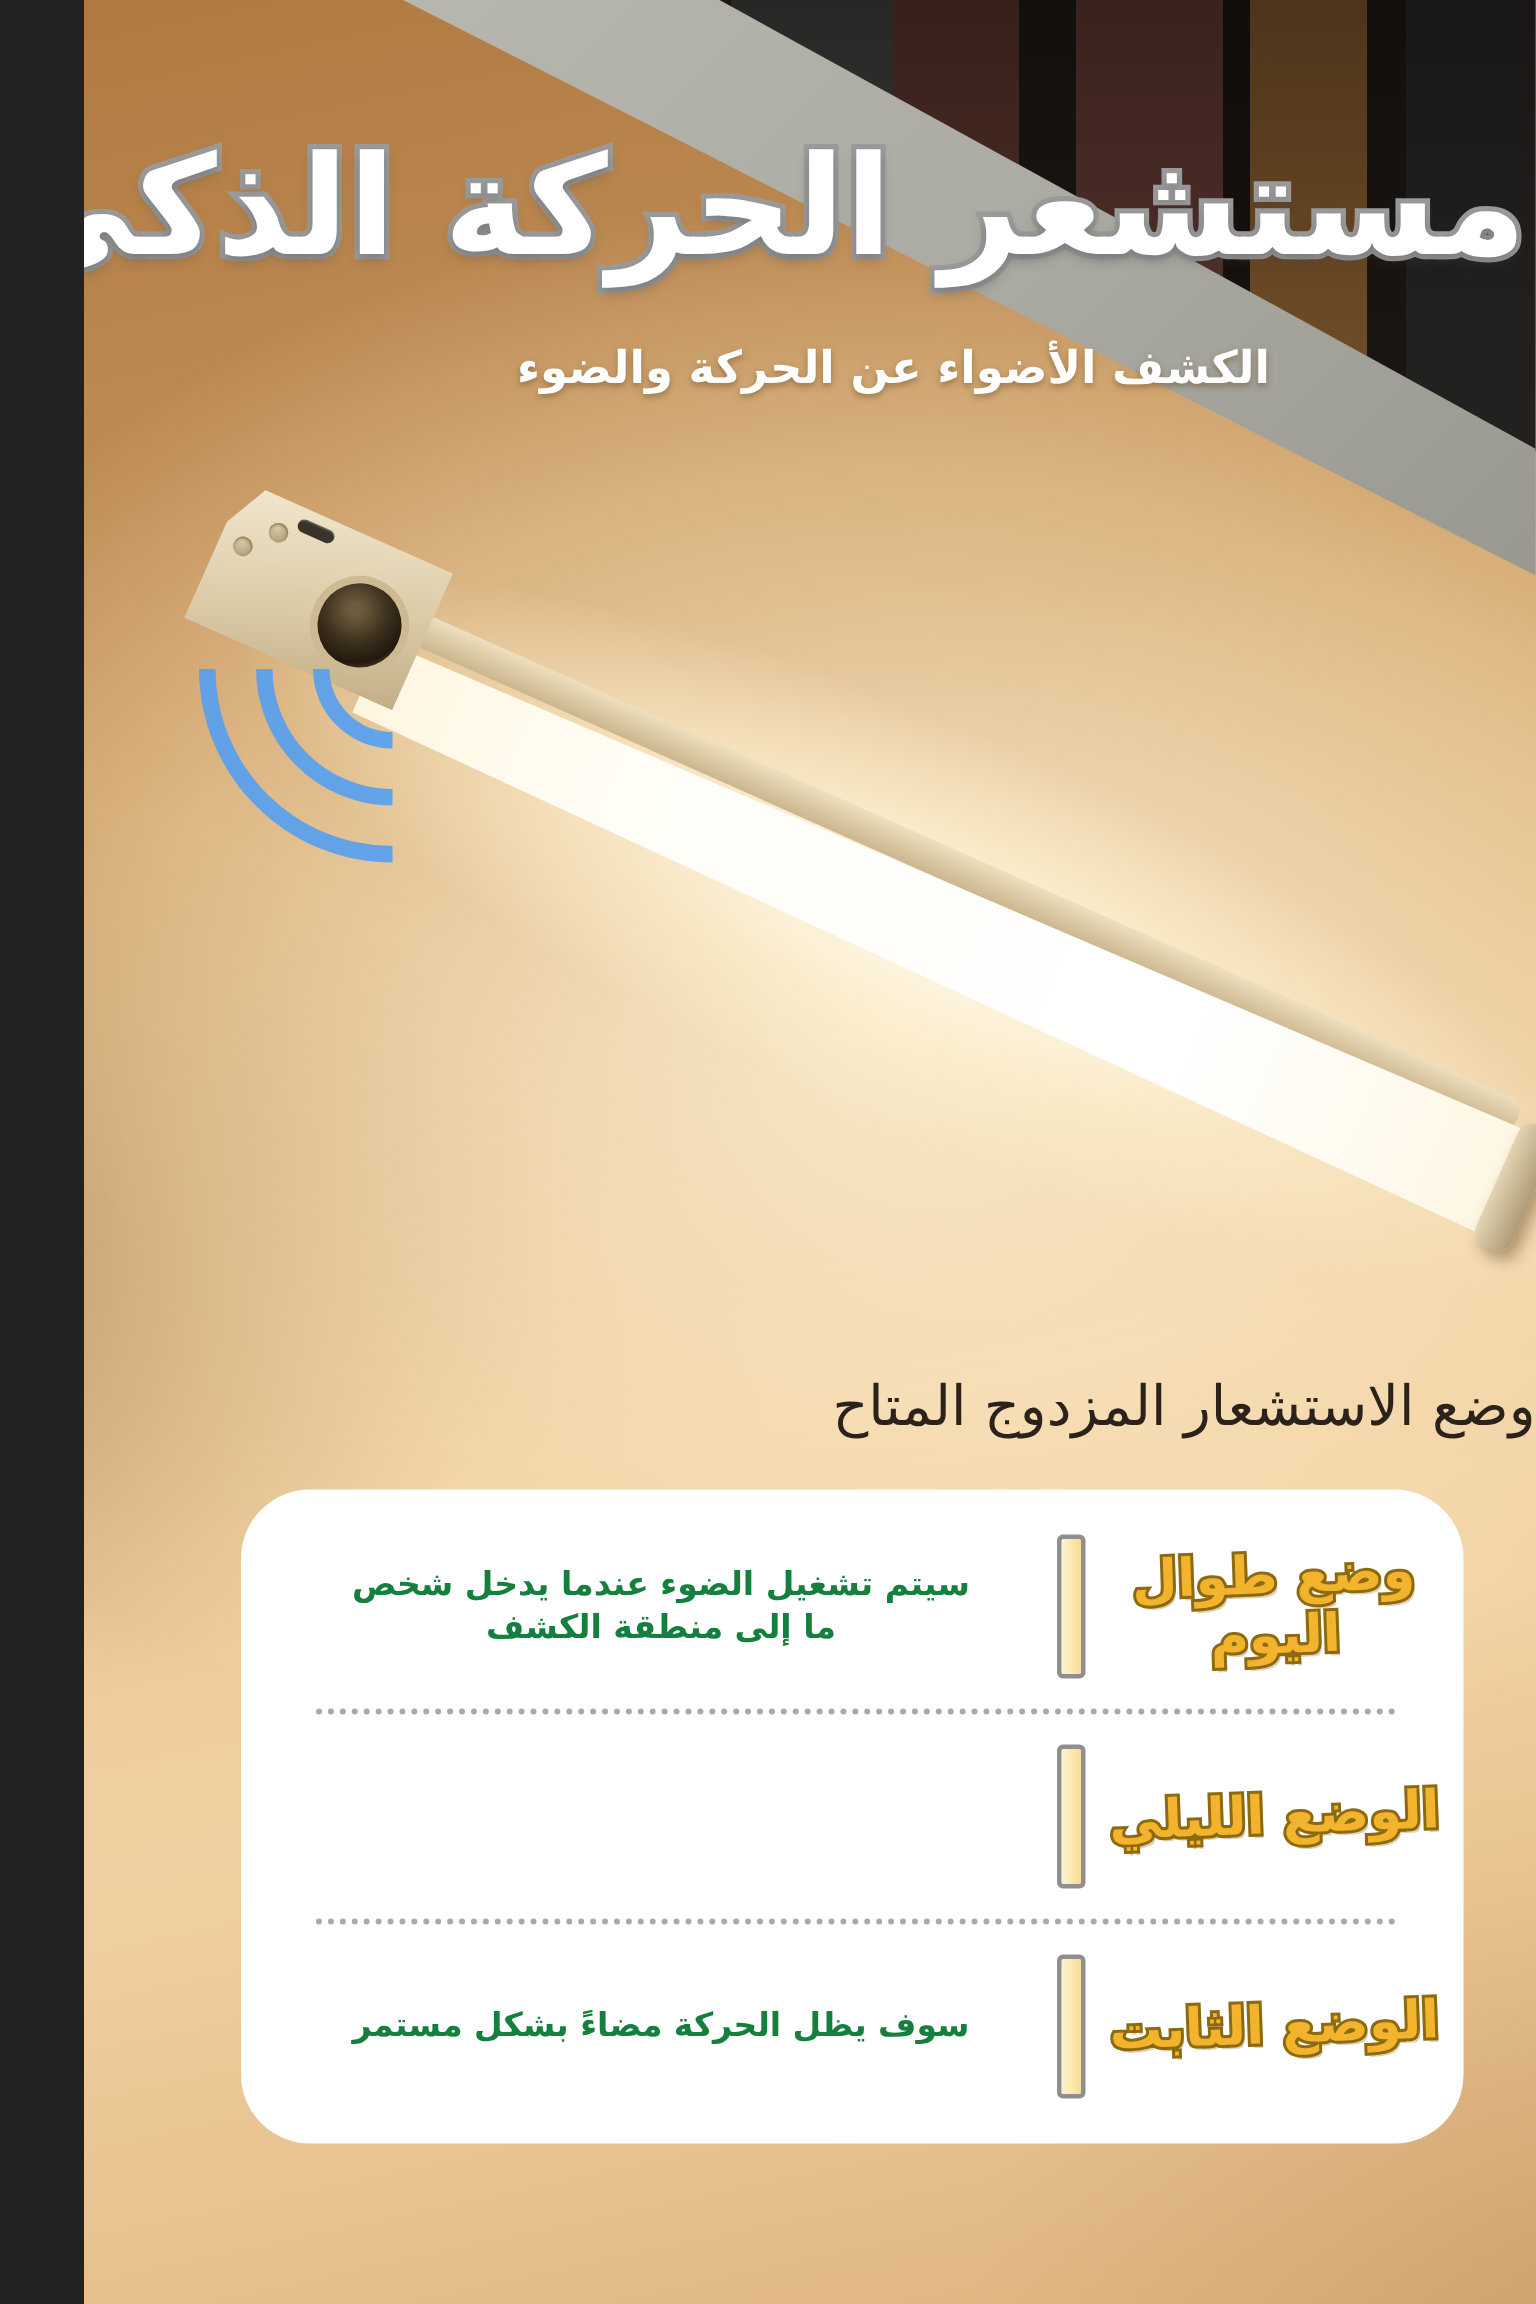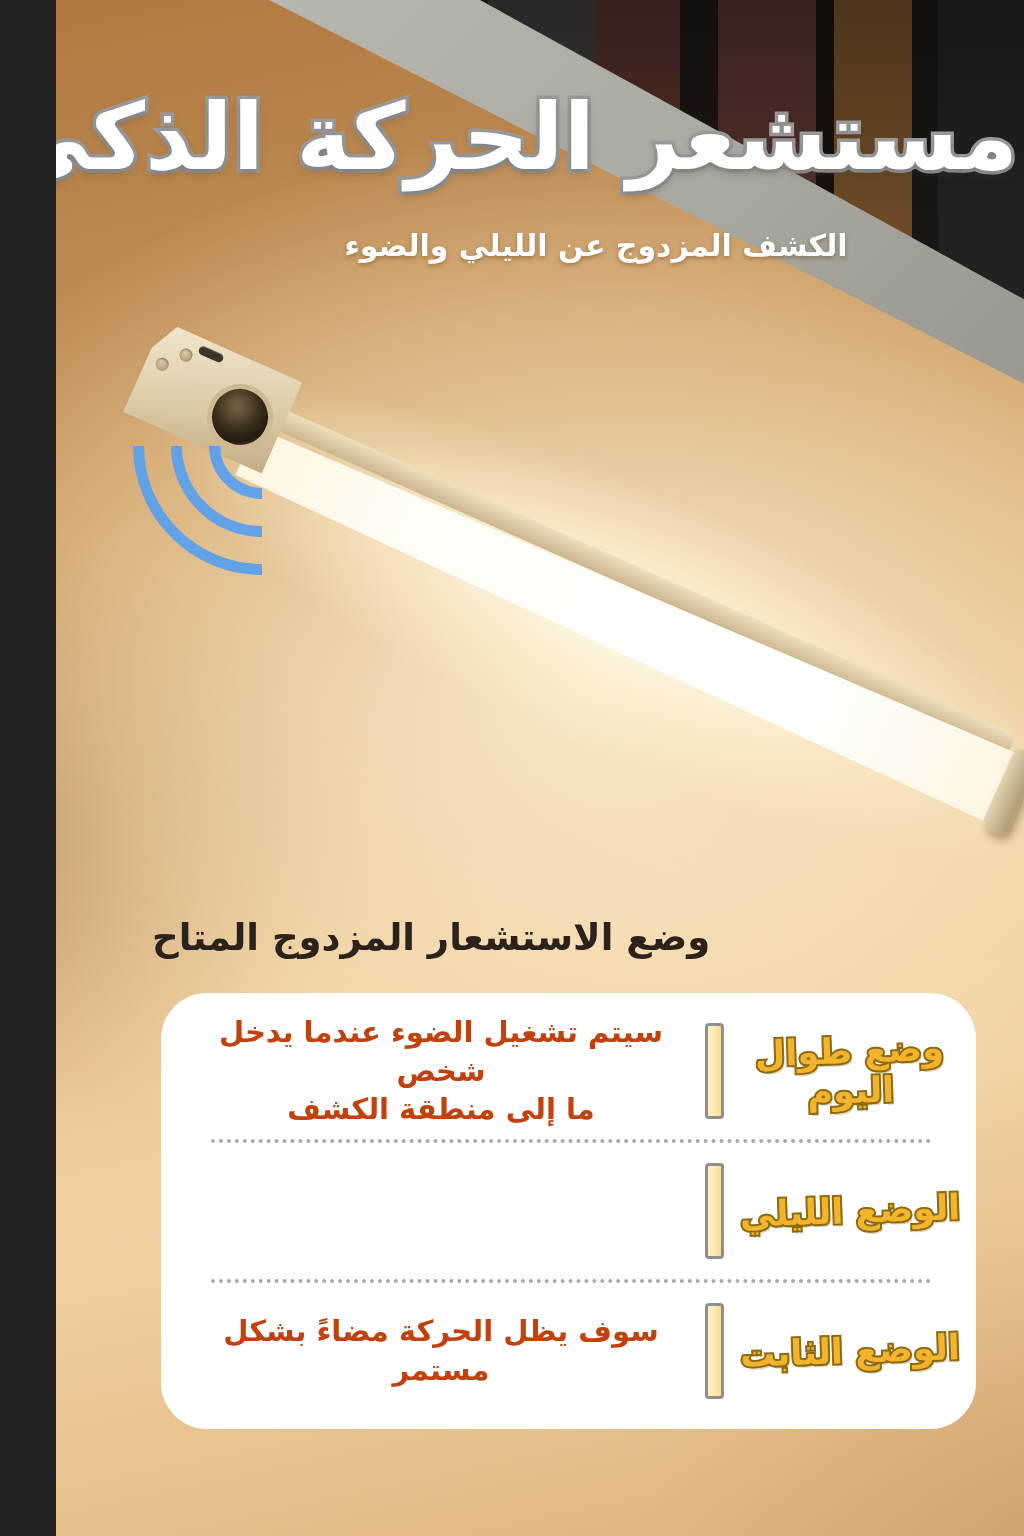--- a/index.html
+++ b/index.html
@@ -62,33 +62,33 @@
   .waves .w2{width:160px; height:160px; left:55px;  top:-65px;}
   .waves .w3{width:236px; height:236px; left:17px;  top:-103px;}
   
   .hero-title{position:absolute; top:84px; left:0; right:6px; text-align:center;
     font-size:92px; font-weight:bold; color:#FFFFFF; white-space:nowrap;
     -webkit-text-stroke:7px #9B9B9B; paint-order:stroke fill;
     text-shadow:0 4px 8px rgba(70,70,70,.35);}
   .hero-subtitle{position:absolute; top:228px; left:112px; right:0; text-align:center;
     font-size:30px; font-weight:600; color:#FFFFFF; text-shadow:0 2px 4px rgba(110,80,40,.55);}
   
-  .section-heading{position:absolute; top:916px; left:96px; right:0; text-align:left;
-    font-size:37px; font-weight:700; color:#2B221B;}
+  .section-heading{position:absolute; top:916px; left:96px; right:0; text-align:right;
+    font-size:37px; font-weight:400; color:#2B221B;}
   
   .card{position:absolute; left:105px; top:993px; width:815px; height:436px;
     background:#FFFFFF; border-radius:46px; display:flex; flex-direction:column;
     padding:10px 0; box-sizing:border-box;}
   .mode-row{flex:1; display:flex; align-items:center;}
   .mode-title{flex:none; width:252px; text-align:center; font-size:35px; font-weight:bold;
     color:#F2B42C; -webkit-text-stroke:4px #8D6A10; paint-order:stroke fill;
     text-shadow:2px 3px 0 rgba(141,106,16,.30); transform:rotate(-2deg);}
   .mode-bar{flex:none; width:13px; height:90px; border:3px solid #8F8F8F; border-radius:4px;
     background:linear-gradient(90deg,#FCF2CC 0%, #FBEBB4 45%, #F6DC94 100%);}
-  .mode-desc{flex:1; text-align:center; font-size:29px; font-weight:bold; color:#c2410c;
+  .mode-desc{flex:1; text-align:center; font-size:22px; font-weight:bold; color:#15803d;
     line-height:1.34; padding:0 14px 0 30px; white-space:pre-line;}
   .divider{border-top:4px dotted #A9A9A9; margin:0 45px 0 50px; height:0;}
 </style>
 </head>
 <body>
 
 <div class="canvas">
 
   <div class="dark-shelf"></div>
   <div class="shelf-edge"></div>
@@ -106,21 +106,21 @@
     </div>
   </div>
 
   <div class="waves">
     <i class="w1"></i>
       <i class="w2"></i>
       <i class="w3"></i>
   </div>
 
   <div class="hero-title">مستشعر الحركة الذكي</div>
-  <div class="hero-subtitle">الكشف المزدوج عن الليلي والضوء</div>
+  <div class="hero-subtitle">الكشف الأضواء عن الحركة والضوء</div>
 
   <div class="section-heading">وضع الاستشعار المزدوج المتاح</div>
 
   <div class="card">
 
     <div class="mode-row">
       <div class="mode-title">وضع طوال اليوم</div>
       <div class="mode-bar"></div>
       <div class="mode-desc">سيتم تشغيل الضوء عندما يدخل شخص
 ما إلى منطقة الكشف</div>

